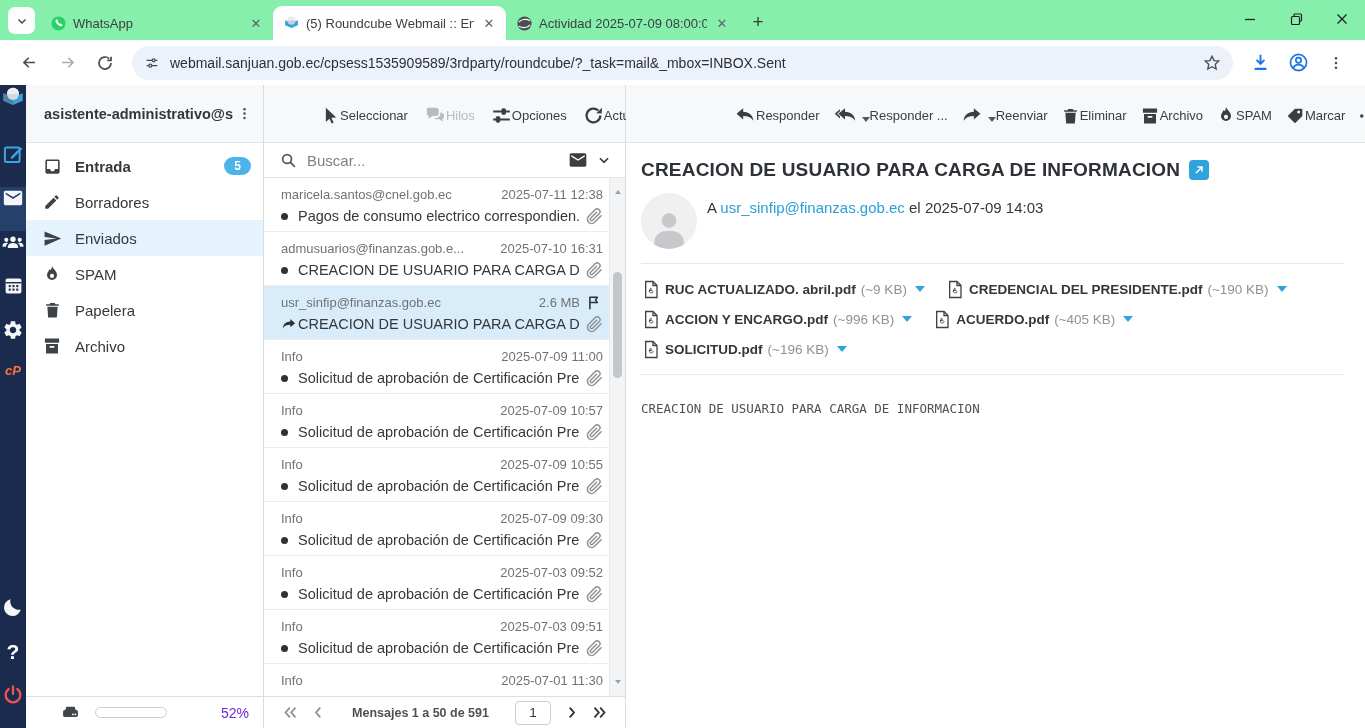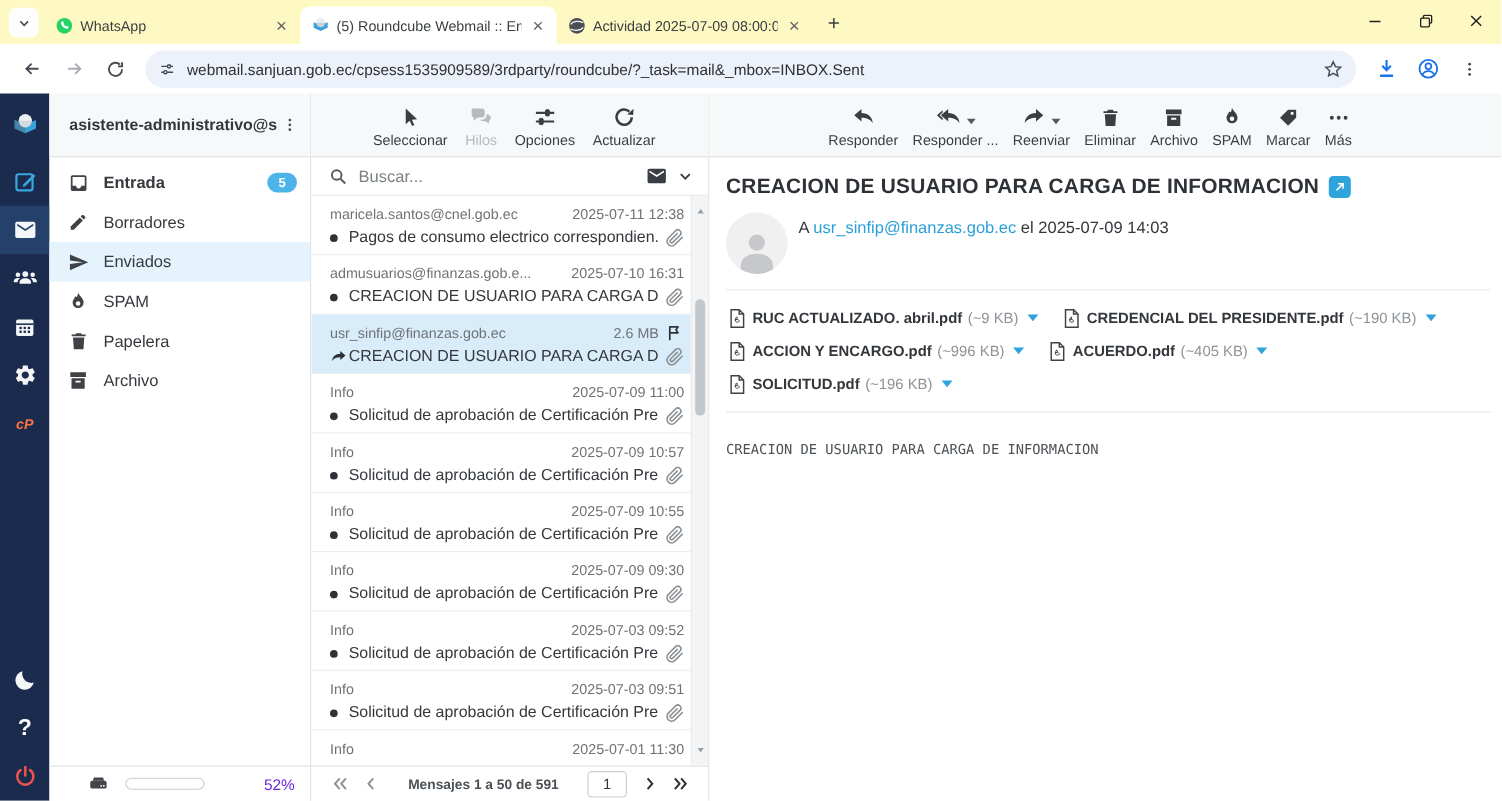--- a/index.html
+++ b/index.html
@@ -2,21 +2,21 @@
 <html><head>
 <meta charset="utf-8">
 <style>
   * { box-sizing: border-box; margin: 0; padding: 0; }
   html,body { width:1365px; height:728px; overflow:hidden;
     font-family:"Liberation Sans", sans-serif; background:#fff; }
   .ic { display:inline-flex; align-items:center; justify-content:center; }
   .ic svg { display:block; }
 
   
-  .tabstrip { height:40px; background:#fef9c3; display:flex; align-items:flex-end; position:relative; }
+  .tabstrip { height:40px; background:#86efac; display:flex; align-items:flex-end; position:relative; }
   .tab-search { width:27px; height:27px; margin:0 5px 6px 8px; background:#fdfdfe; border-radius:7px;
     display:flex; align-items:center; justify-content:center; color:#474b52; }
   .tab { width:233px; height:34px; display:flex; align-items:center; padding:0 8px 0 10px;
     color:#3c4043; font-size:13px; position:relative; }
   .tab.active { background:#fff; border-radius:9px 9px 0 0; }
   .tab .title { flex:1; white-space:nowrap; overflow:hidden; margin:0 6px; }
   .tab .close { color:#5f6368; font-size:13px; width:18px; height:18px; display:flex;
     align-items:center; justify-content:center; border-radius:50%; }
   .newtab { width:26px; height:26px; margin:0 0 5px 6px; display:flex; align-items:center;
     justify-content:center; color:#3c4043; font-size:19px; }
@@ -30,21 +30,21 @@
   .omnibox { flex:1; height:34px; background:#edf1fa; border-radius:17px; display:flex;
     align-items:center; padding:0 12px; margin:0 8px; }
   .omnibox .url { flex:1; font-size:14px; color:#2d3034; white-space:nowrap; overflow:hidden; margin-left:10px; }
   .omnibox .star { color:#474b52; }
 
   
   .app { height:643px; display:flex; }
 
   
   .rail { width:45px; background:#1b2b4d; display:flex; flex-direction:column; align-items:stretch; }
-  .rail-item { height:44px; display:flex; align-items:center; justify-content:center; color:#f4f6f8; }
+  .rail-item { height:44px; display:flex; align-items:flex-start; justify-content:center; color:#f4f6f8; }
   .rail-item.logo { height:58px; }
   .rail-item.active { background:#25416b; }
   .rail-item.compose { color:#3aa6e0; }
   .rail-spacer { flex:1; }
   .cp { color:#ff7242; font-weight:bold; font-style:italic; font-size:13px; }
   .rail-item.danger { color:#ef5350; }
   .qmark { font-size:21px; font-weight:bold; color:#fff; }
 
   
   .folders { width:238px; border-right:1px solid #d9dcdf; display:flex; flex-direction:column; background:#fff; }
@@ -62,21 +62,21 @@
     border-radius:9px; display:flex; align-items:center; justify-content:center; padding:0 7px; }
   .fold-foot { height:32px; border-top:1px solid #dcdee0; display:flex; align-items:center; padding:0 14px 0 34px; }
   .quota-bar { width:110px; height:11px; border:1.5px solid #c7cdd3; border-radius:6px; margin:0 14px;
     overflow:hidden; background:#fff; }
   .quota-fill { height:100%; background:#6cc0ec; border-radius:6px 0 0 6px; }
   .quota-label { font-size:14px; color:#6d28d9;margin-left:40px; }
   .fold-foot .ic { color:#42464b; }
 
   
   .topbar { height:58px; background:#f7f8f9; border-bottom:1px solid #e2e3e5; display:flex; align-items:center; }
-  .tbtn { display:flex; flex-direction:column; align-items:center; color:#3a3e42; margin-right:4px; }
+  .tbtn { display:flex; flex-direction:row; align-items:center; color:#3a3e42; margin-right:4px; }
   .tbtn .trow { height:24px; display:flex; align-items:flex-end; }
   .tbtn .tlabel { font-size:13px; margin-top:3px; white-space:nowrap; }
   .tbtn.disabled { color:#b6bbc0; }
   .tcaret { width:0; height:0; border-left:4.5px solid transparent; border-right:4.5px solid transparent;
     border-top:5.5px solid #55595e; margin:0 0 4px 5px; }
 
   
   .listcol { width:362px; border-right:1px solid #d9dcdf; display:flex; flex-direction:column; background:#fff; }
   .listcol .topbar { padding-left:56px; }
   .listcol .tbtn { margin-right:16px; }

